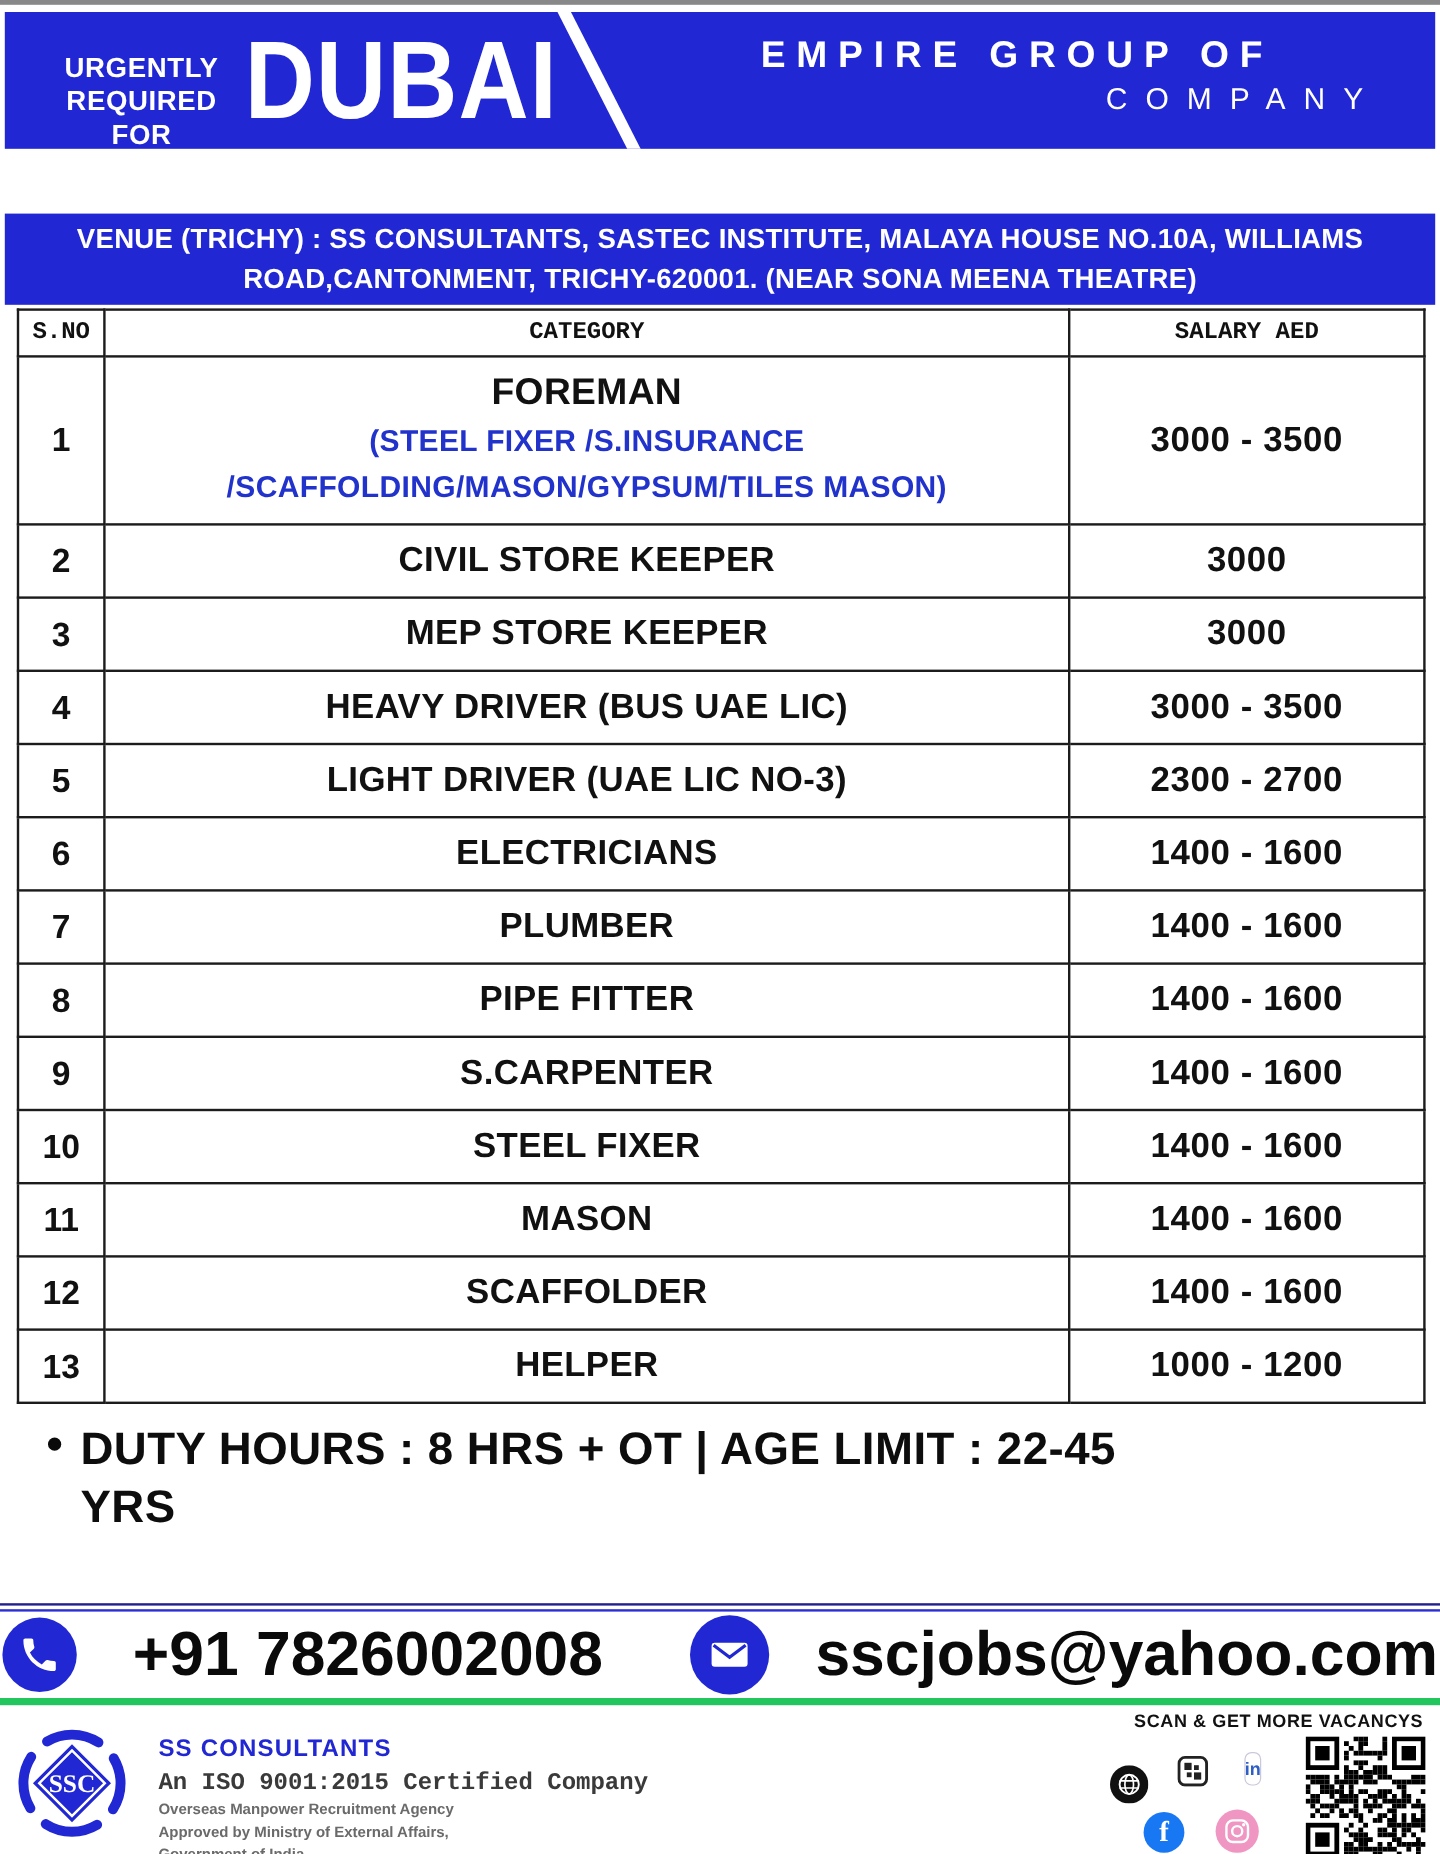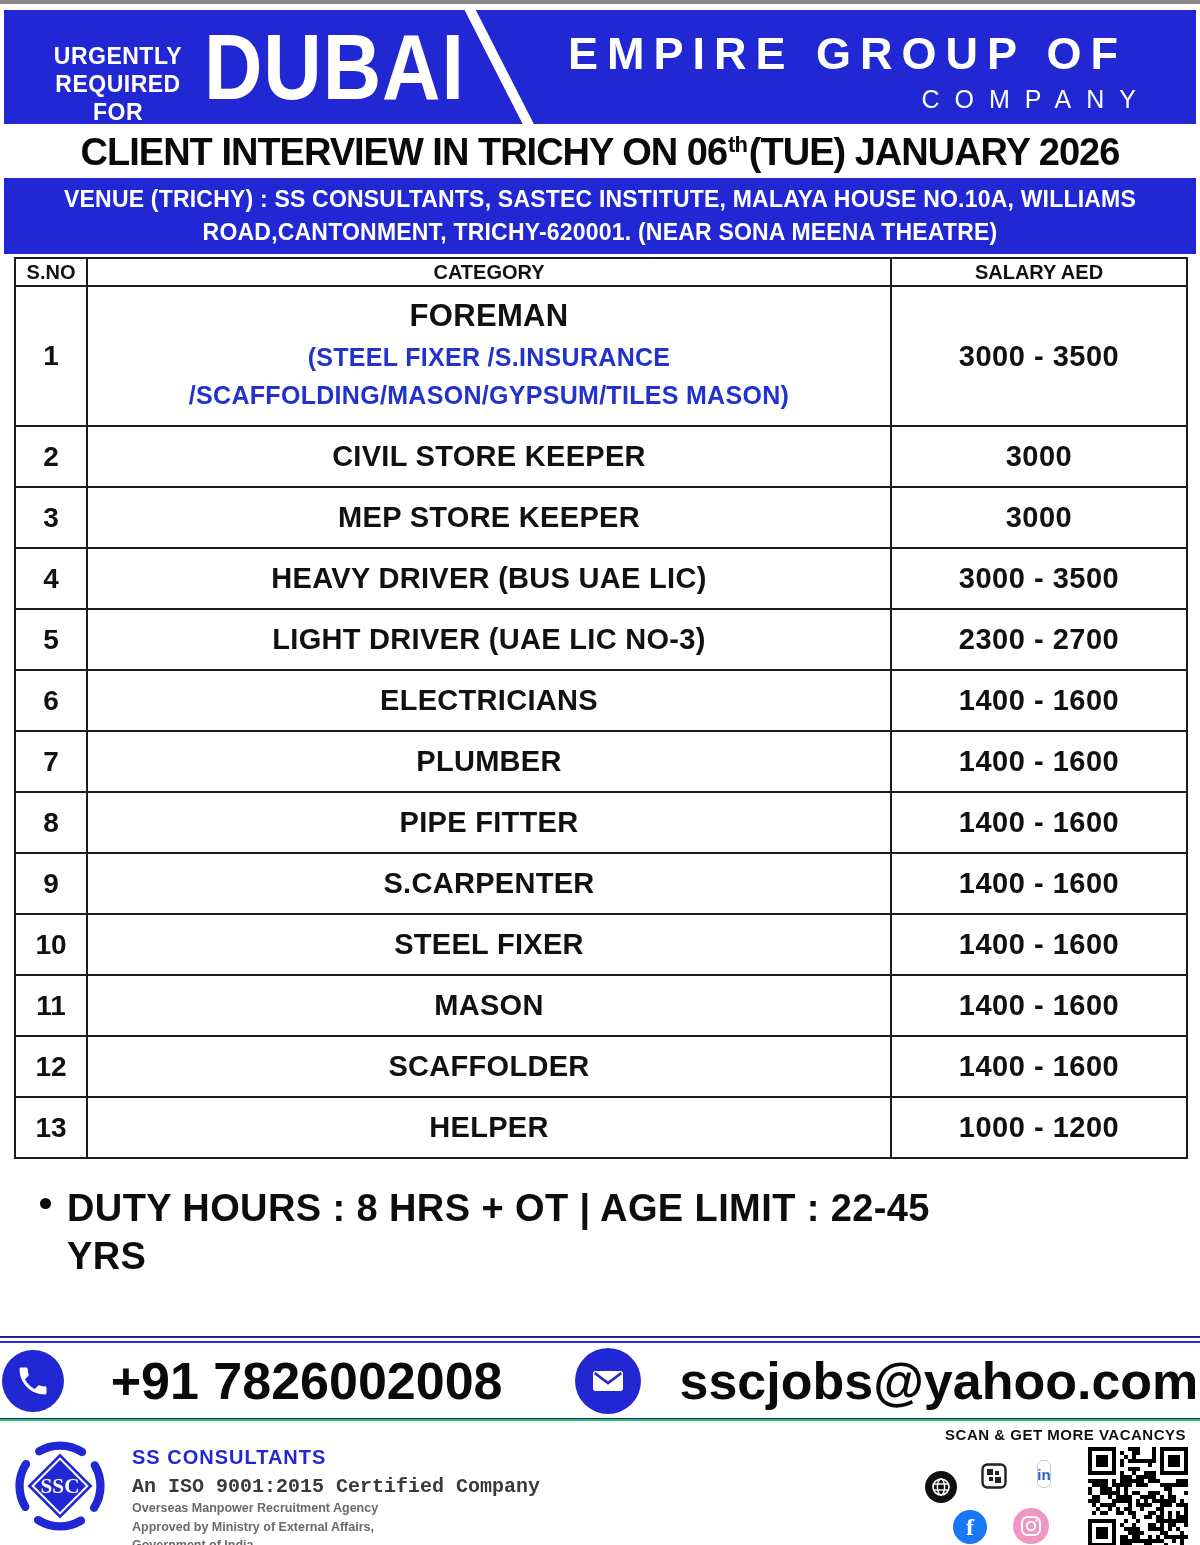--- a/index.html
+++ b/index.html
@@ -22,21 +22,21 @@
     position:absolute; left:200px; top:8px; font-size:92px; font-weight:800;
     line-height:98px; transform:scaleX(.88); transform-origin:left center;
     letter-spacing:1px;
   }
   .slash {
     position:absolute; left:492px; top:-12px; width:10px; height:145px;
     background:#fff; transform:rotate(-27deg);
   }
   .company-block { position:absolute; left:540px; right:45px; top:18px; }
   .company-line1 {
-    font-size:45px; font-weight:700; letter-spacing:9px; text-align:center;
+    font-size:31px; font-weight:700; letter-spacing:9px; text-align:center;
     white-space:nowrap;
   }
   .company-line2 {
     font-size:25px; font-weight:500; letter-spacing:15px; text-align:right;
     margin-top:5px; white-space:nowrap;
   }
 
   
   .headline {
     position:absolute; top:124px; left:0; right:0; height:48px;
@@ -62,21 +62,21 @@
     position:absolute; top:253px; left:14px; width:1172px;
     border-collapse:collapse; table-layout:fixed;
   }
   table.jobs col.c-no { width:72px; }
   table.jobs col.c-cat { width:804px; }
   table.jobs col.c-sal { width:296px; }
   table.jobs th, table.jobs td {
     border:2.5px solid #1c1c1c; text-align:center; vertical-align:middle;
     background:#fff;
   }
-  table.jobs thead th { height:28px; font-size:20px; font-weight:700; color:#111; }
+  table.jobs thead th { height:39px; font-size:20px; font-weight:700; color:#111;font-family:Liberation Mono, monospace; }
   table.jobs tbody tr { height:61px; }
   table.jobs tbody tr.row-tall { height:140px; }
   td.cell-no { font-size:28px; font-weight:700; }
   td.cell-cat { font-size:29px; font-weight:700; letter-spacing:.3px; }
   tr.row-tall td.cell-cat .cat-main { font-size:31px; }
   td.cell-cat .cat-sub {
     color:#2233cc; font-size:25px; font-weight:700; line-height:38px; margin-top:4px;
   }
   td.cell-sal { font-size:29px; font-weight:700; letter-spacing:.5px; }
 
@@ -92,21 +92,21 @@
     letter-spacing:.4px; max-width:930px;
   }
 
   
   .contact-outer {
     position:absolute; top:1332px; left:0; right:0; height:84px;
     border-top:2.5px solid #241f8f; border-bottom:2.5px solid #241f8f;
     background:#fff;
   }
   .contact-inner {
-    height:100%; border-top:2px solid #2b2fd2; border-bottom:2px solid #22c55e;
+    height:100%; border-top:2px solid #2b2fd2; border-bottom:6px solid #22c55e;
     margin:3px 0; display:flex; align-items:center; justify-content:center;
     gap:17px; padding:0 10px;
   }
   .circle-icon {
     border-radius:50%; background:#2127d3; display:flex; align-items:center;
     justify-content:center; flex:0 0 auto;
   }
   .phone-circle { width:62px; height:62px; margin-right:30px; }
   .mail-circle  { width:66px; height:66px; margin:0 22px 0 55px; }
   .contact-text {
@@ -156,25 +156,20 @@
       <div>REQUIRED FOR</div>
     </div>
     <div class="dubai">DUBAI</div>
     <div class="slash"></div>
     <div class="company-block">
       <div class="company-line1">EMPIRE GROUP OF</div>
       <div class="company-line2">COMPANY</div>
     </div>
   </div>
 
-  <div class="headline">
-    <span>CLIENT INTERVIEW IN TRICHY ON 06</span>
-      <sup>th</sup>
-      <span> (TUE) JANUARY 2026</span>
-  </div>
 
   <div class="venue-bar">
     <div class="venue-text">VENUE (TRICHY) : SS CONSULTANTS, SASTEC INSTITUTE, MALAYA HOUSE NO.10A, WILLIAMS ROAD,CANTONMENT, TRICHY-620001. (NEAR SONA MEENA THEATRE)</div>
   </div>
 
   <table class="jobs">
     <colgroup>
         <col class="c-no">
         <col class="c-cat">
         <col class="c-sal">

